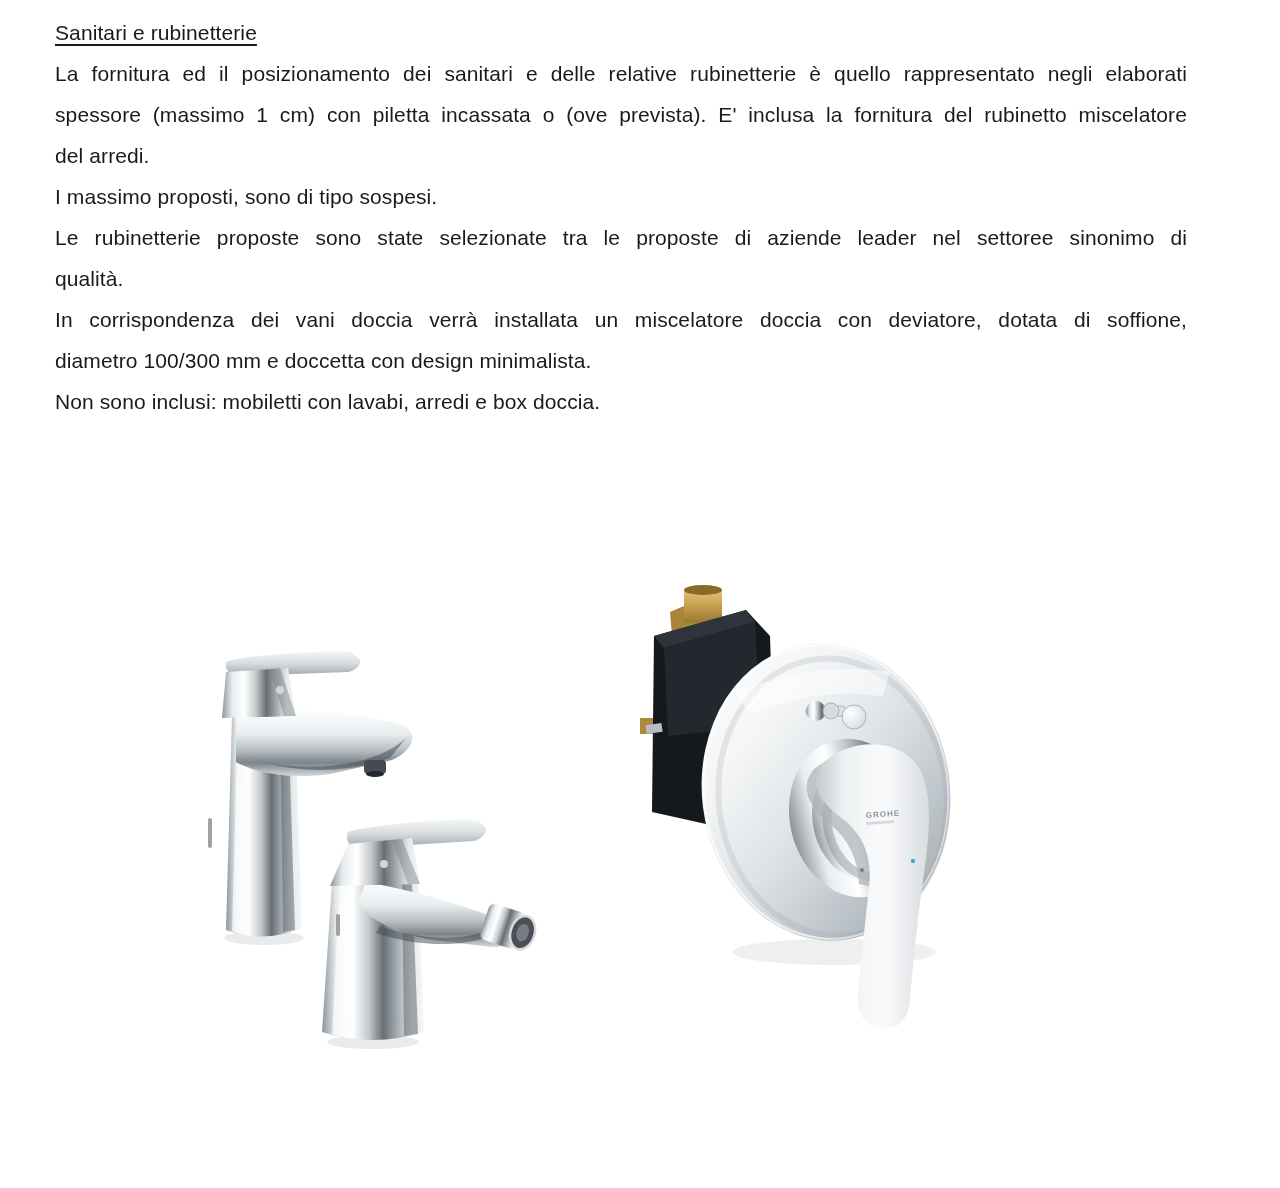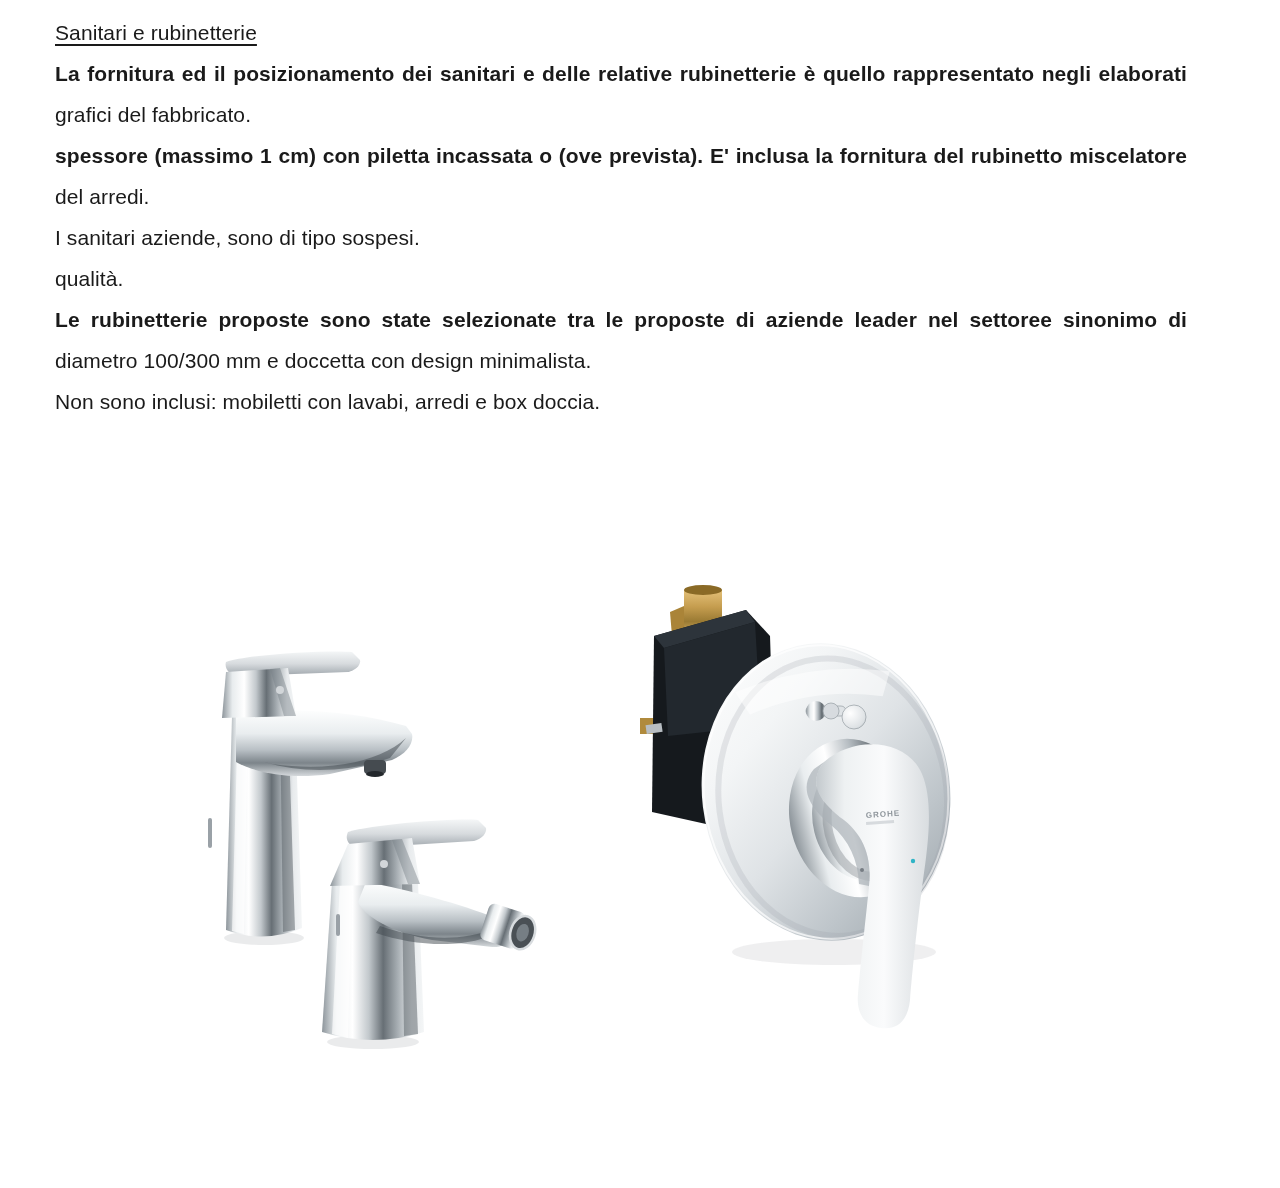--- a/index.html
+++ b/index.html
@@ -17,54 +17,54 @@
     position:absolute; left:55px; top:12px; width:1132px;
     font-size:21px; line-height:41px;
     letter-spacing:0.1px;
   }
   .doc-title {
     text-decoration:underline;
     text-decoration-thickness:1.5px;
     text-underline-offset:4px;
   }
   .line { text-align:left; }
-  .jl { text-align:justify; text-align-last:justify;font-weight:bold; }
+  .jl { text-align:justify; text-align-last:justify; }
   .figure { position:absolute; }
   .figure svg { display:block; }
   #fig-faucets { left:180px; top:622px; width:430px; height:455px; }
   #fig-shower  { left:628px; top:578px; width:432px; height:488px; }
   .grohe-text {
     font-family:"Liberation Sans","DejaVu Sans",sans-serif;
     font-size:8px; font-weight:bold; letter-spacing:1px;
   }
 </style>
 </head>
 <body>
 
 <div class="page">
 
   <div class="text-col">
     <div class="line doc-title">Sanitari e rubinetterie</div>
     <div id="paragraphs">
         <div>
           <div class="line jl">La fornitura ed il posizionamento dei sanitari e delle relative rubinetterie è quello rappresentato  negli elaborati</div>
-          <div class="line">grafici del fabbricato.</div>
         </div>
         <div>
           <div class="line jl">spessore (massimo 1 cm) con piletta incassata o (ove prevista). E' inclusa la fornitura del rubinetto miscelatore</div>
           <div class="line">del arredi.</div>
         </div>
         <div>
-          <div class="line">I sanitari aziende, sono di tipo sospesi.</div>
-        </div>
-        <div>
+          <div class="line">I massimo proposti, sono di tipo sospesi.</div>
+        </div>
+        <div>
+          <div class="line jl">Le rubinetterie proposte sono state selezionate tra le proposte di aziende leader nel settoree sinonimo di</div>
           <div class="line">qualità.</div>
-          <div class="line jl">Le rubinetterie proposte sono state selezionate tra le proposte di aziende leader nel settoree sinonimo di</div>
-        </div>
-        <div>
+        </div>
+        <div>
+          <div class="line jl">In corrispondenza dei vani doccia verrà installata un miscelatore doccia con deviatore, dotata di soffione,</div>
           <div class="line">diametro 100/300 mm e doccetta con design minimalista.</div>
         </div>
         <div>
           <div class="line">Non sono inclusi: mobiletti con lavabi, arredi e box doccia.</div>
         </div>
       </div>
   </div>
 
   <div class="figure" id="fig-faucets">
     <svg viewBox="0 0 430 455" width="430" height="455">

